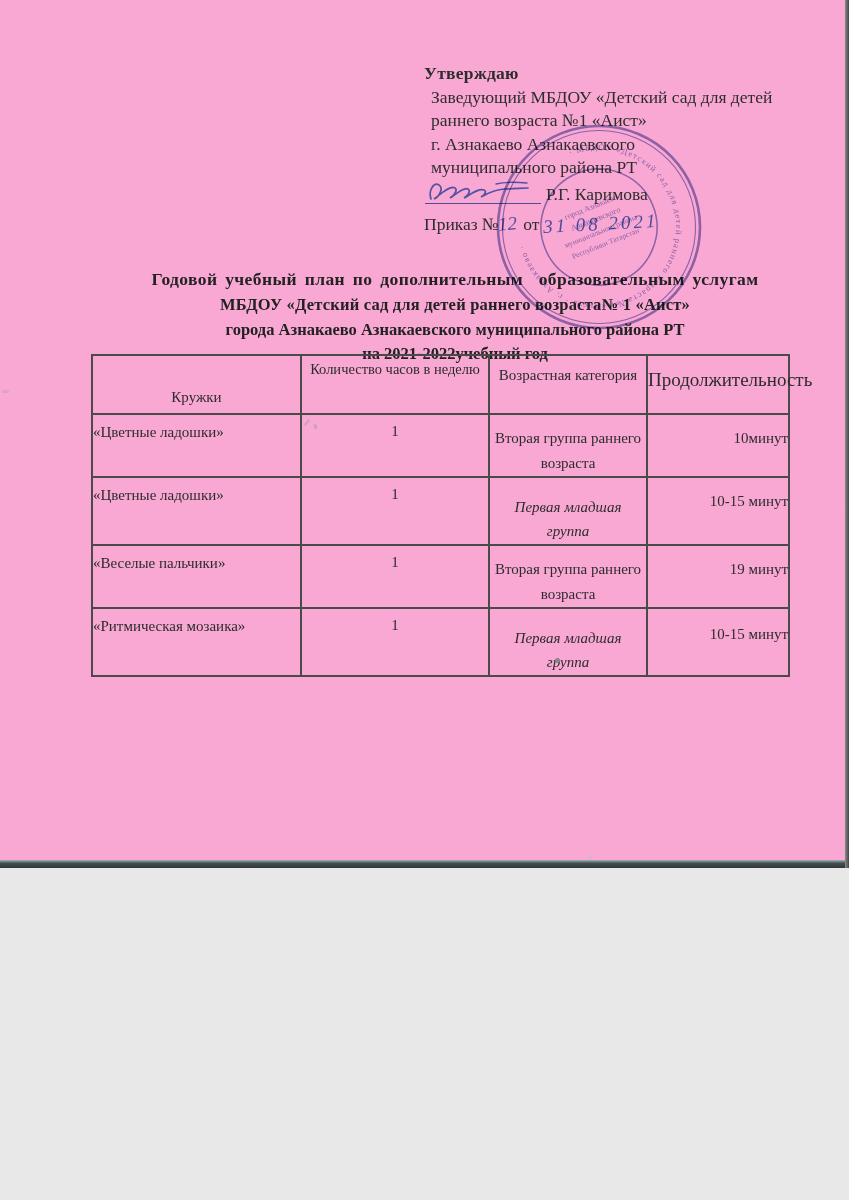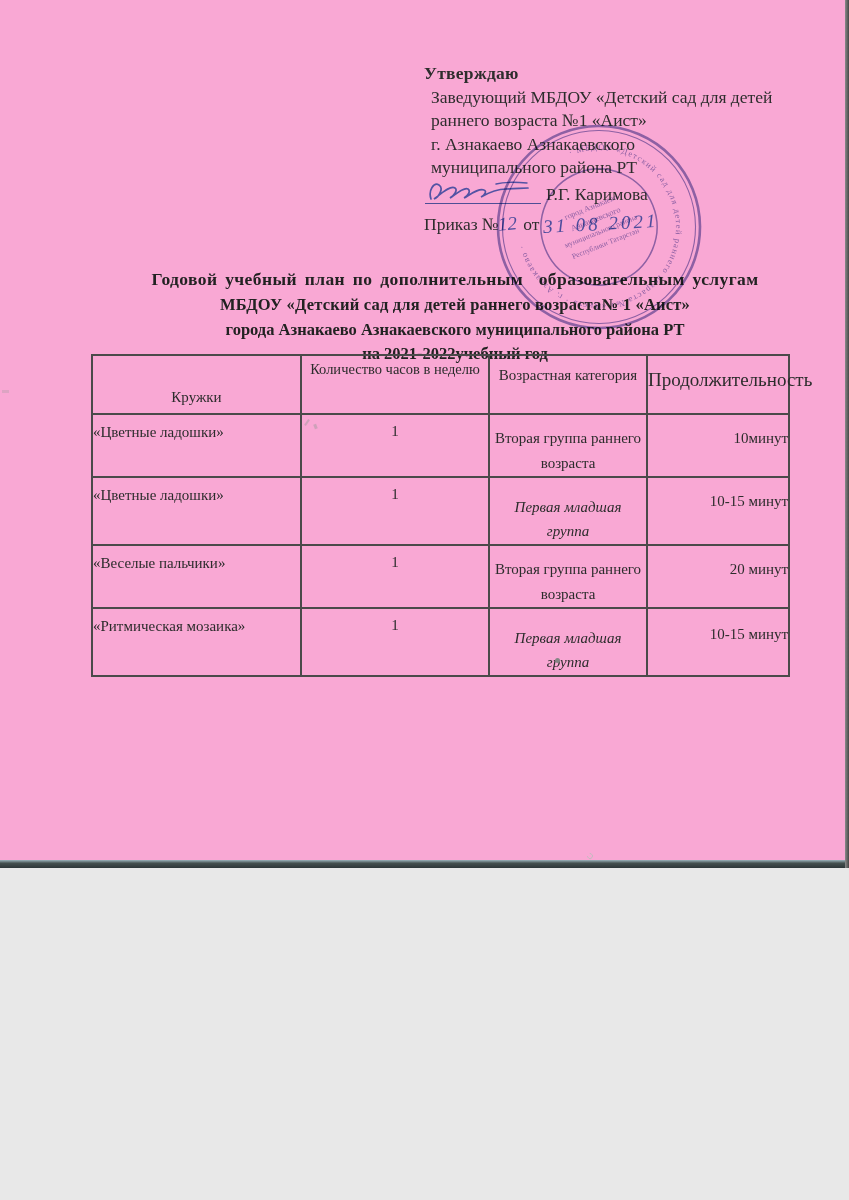--- a/index.html
+++ b/index.html
@@ -138,21 +138,21 @@
     <tr style="height:48px">
       <td class="c1">«Цветные ладошки»</td>
       <td class="c2">1</td>
       <td class="c3 single">Первая младшая группа</td>
       <td class="c4">10-15 минут</td>
     </tr>
     <tr style="height:59px">
       <td class="c1">«Веселые пальчики»</td>
       <td class="c2">1</td>
       <td class="c3">Вторая группа раннего возраста</td>
-      <td class="c4">20 минут</td>
+      <td class="c4">19 минут</td>
     </tr>
     <tr style="height:63px">
       <td class="c1">«Ритмическая мозаика»</td>
       <td class="c2">1</td>
       <td class="c3 single">Первая младшая группа</td>
       <td class="c4 low">10-15 минут</td>
     </tr>
   </tbody>
     </table>
 

